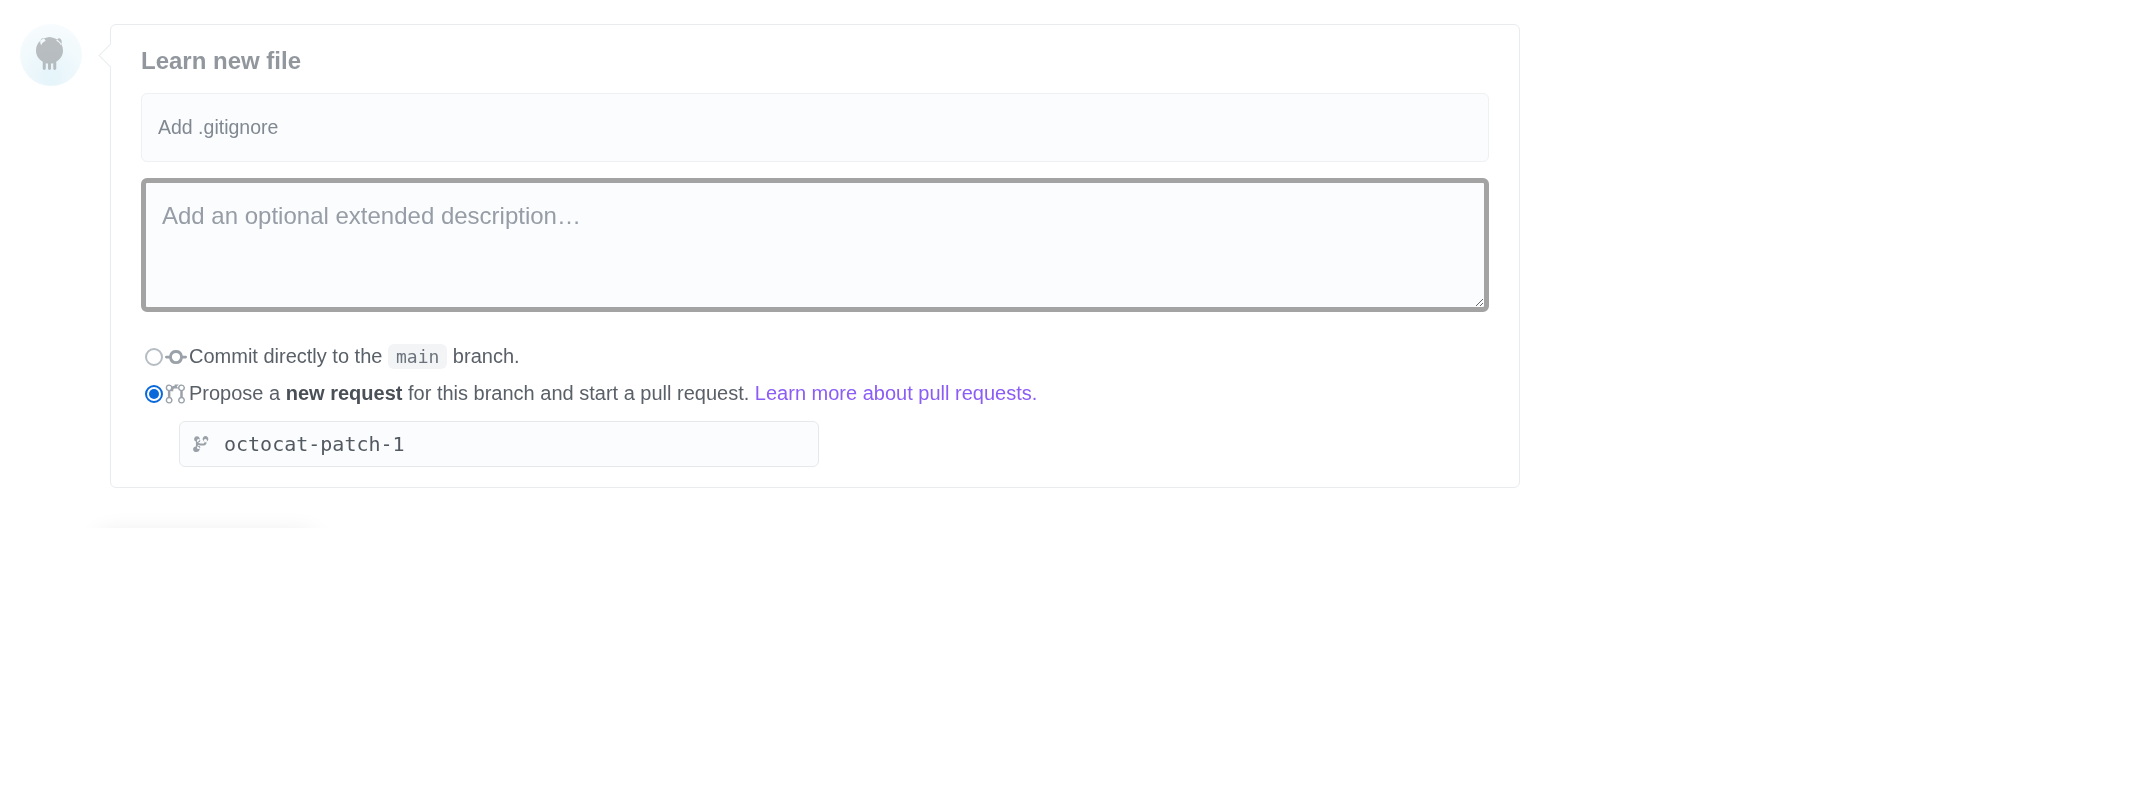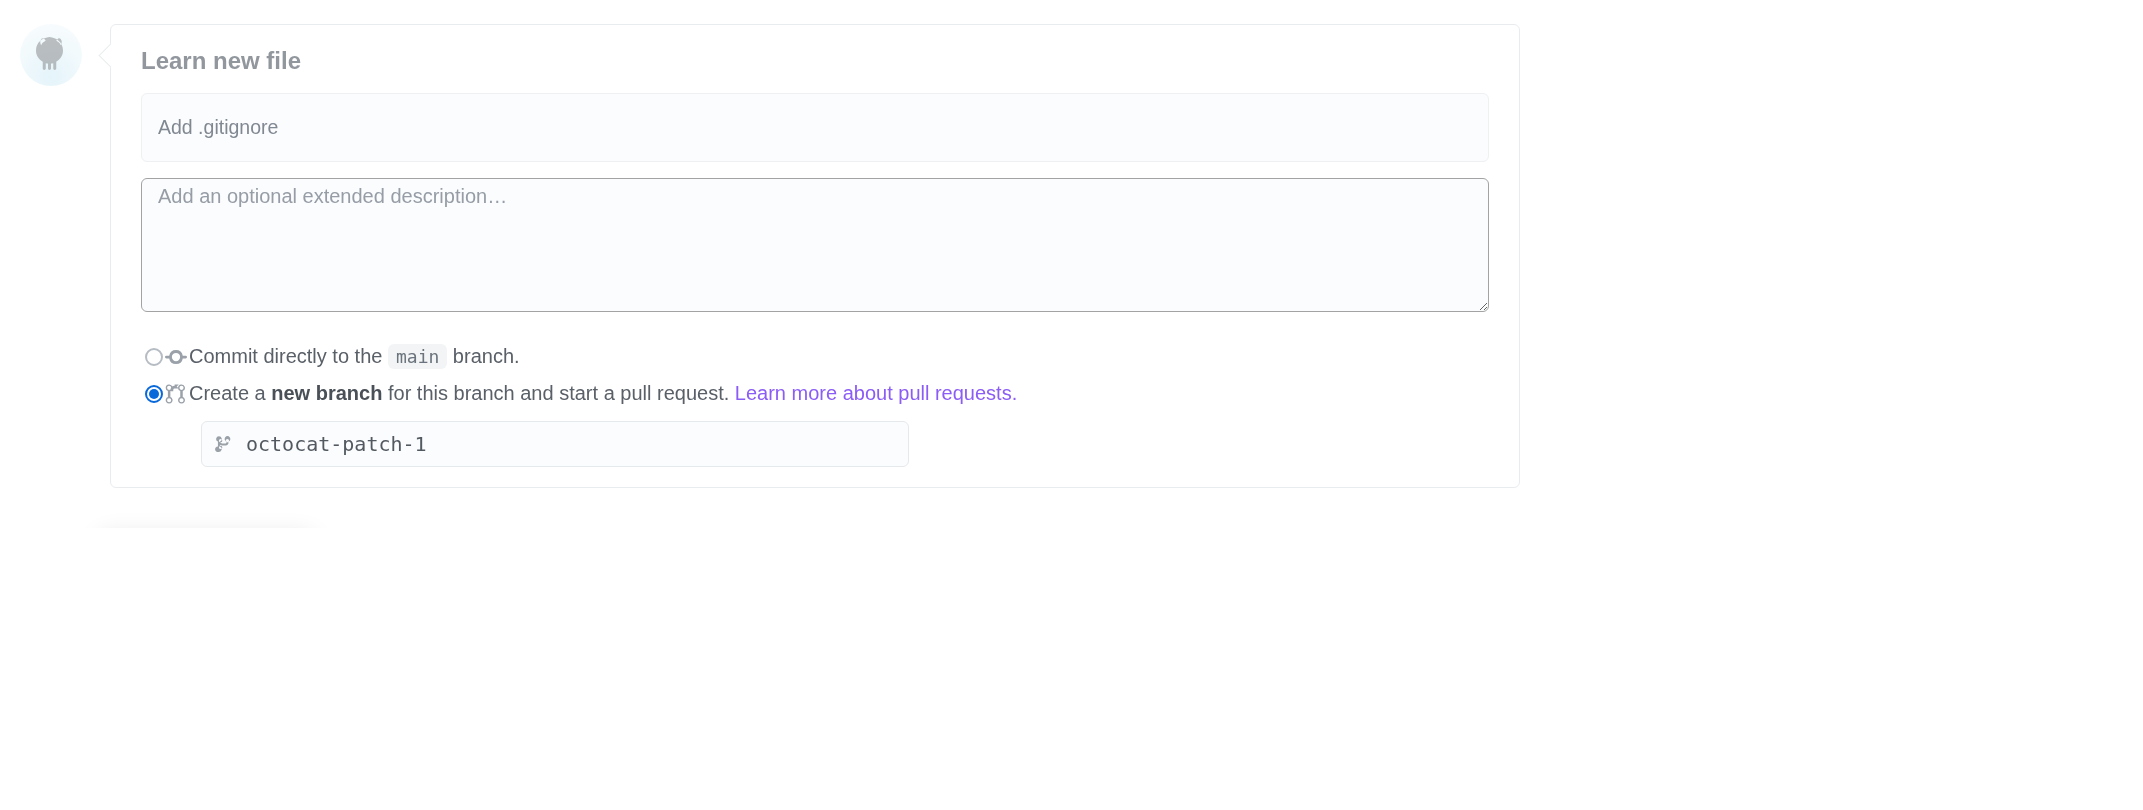--- a/index.html
+++ b/index.html
@@ -68,24 +68,24 @@
     border: 1px solid #eef0f2;
     border-radius: 6px;
     background: #fbfcfd;
     outline: none;
     margin-bottom: 16px;
   }
   .input-summary::placeholder { color: #808892; }
   .textarea-desc {
     width: 100%;
     height: 134px;
-    font-size: 20px;
+    font-size: 24px;
     color: #57606a;
-    padding: 6px 16px;
-    border: 1px solid #a3a3a3;
+    padding: 19px 16px;
+    border: 5px solid #a3a3a3;
     border-radius: 6px;
     background: #fbfcfd;
     outline: none;
     resize: vertical;
     font-family: inherit;
   }
   .textarea-desc::placeholder { color: #969da6; }
   .options {
     margin-top: 26px;
   }
@@ -129,22 +129,22 @@
     border-radius: 6px;
     padding: 2px 8px;
     color: #6b737c;
   }
   .learn-link {
     color: #8b5cf6;
     text-decoration: none;
     cursor: pointer;
   }
   .branch-input-wrap {
-    margin: 6px 0 0 60px;
-    width: 708px;
+    margin: 6px 0 0 38px;
+    width: 640px;
     position: relative;
   }
   .branch-input {
     width: 100%;
     font-family: ui-monospace, SFMono-Regular, Menlo, Consolas, monospace;
     font-size: 20px;
     color: #525960;
     padding: 10px 14px 10px 44px;
     border: 1px solid #e6e9ec;
     border-radius: 6px;
@@ -230,21 +230,21 @@
         </div>
 
         <div class="opt-row">
           <span class="radio checked"></span>
           <span class="opt-icon">
             <svg viewBox="0 0 16 16" fill="currentColor">
                 <path d="M3 2a1.5 1.5 0 100 3 1.5 1.5 0 000-3zM.5 3.5A2.5 2.5 0 113.9 5.88v4.24a2.5 2.5 0 11-1.8 0V5.88A2.5 2.5 0 01.5 3.5zM3 11a1.5 1.5 0 100 3 1.5 1.5 0 000-3zm9-9a1.5 1.5 0 100 3 1.5 1.5 0 000-3zm-2.5 1.5A2.5 2.5 0 1112.9 5.88v4.24a2.5 2.5 0 11-1.8 0V5.88A2.5 2.5 0 019.5 3.5zM12 11a1.5 1.5 0 100 3 1.5 1.5 0 000-3zM7 1h3l-1.5 1.5L10 4H7a1 1 0 00-1 1v1H4V5a3 3 0 013-3z"></path>
               </svg>
           </span>
           <span class="opt-text">
-            <span>Create a </span><strong>new branch</strong><span> for this branch and start a pull request. </span><a class="learn-link">Learn more about pull requests.</a>
+            <span>Propose a </span><strong>new request</strong><span> for this branch and start a pull request. </span><a class="learn-link">Learn more about pull requests.</a>
           </span>
         </div>
 
         <div class="branch-input-wrap">
           <span class="branch-input-icon">
             <svg viewBox="0 0 16 16" fill="currentColor">
                 <path d="M5 3.5A1.5 1.5 0 113.5 5 1.5 1.5 0 015 3.5zM3.5 1a2.5 2.5 0 00-.9 4.83v4.34A2.5 2.5 0 103.5 15a2.5 2.5 0 00.9-4.83V8.6c.6.4 1.35.65 2.1.65h3A2.5 2.5 0 0012 6.75V5.83A2.5 2.5 0 1010.2 5.83v.92A.75.75 0 019.5 7.5h-3A2.25 2.25 0 014.4 5.83 2.5 2.5 0 003.5 1zM11 3.5A1.5 1.5 0 119.5 5 1.5 1.5 0 0111 3.5zM3.5 11A1.5 1.5 0 115 12.5 1.5 1.5 0 013.5 11z"></path>
               </svg>
           </span>
           <input class="branch-input" type="text" value="octocat-patch-1" style="">

